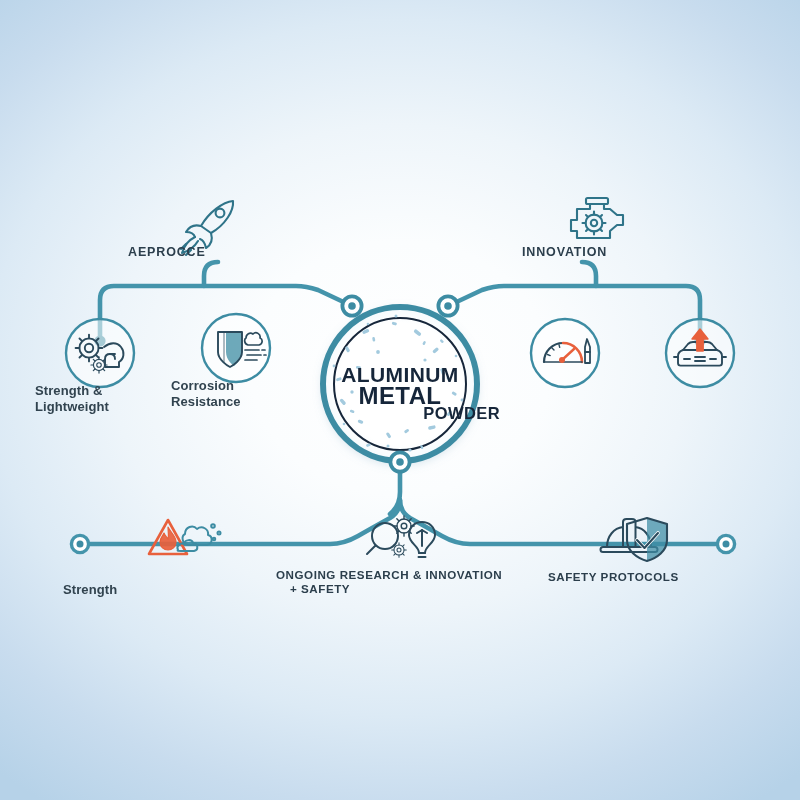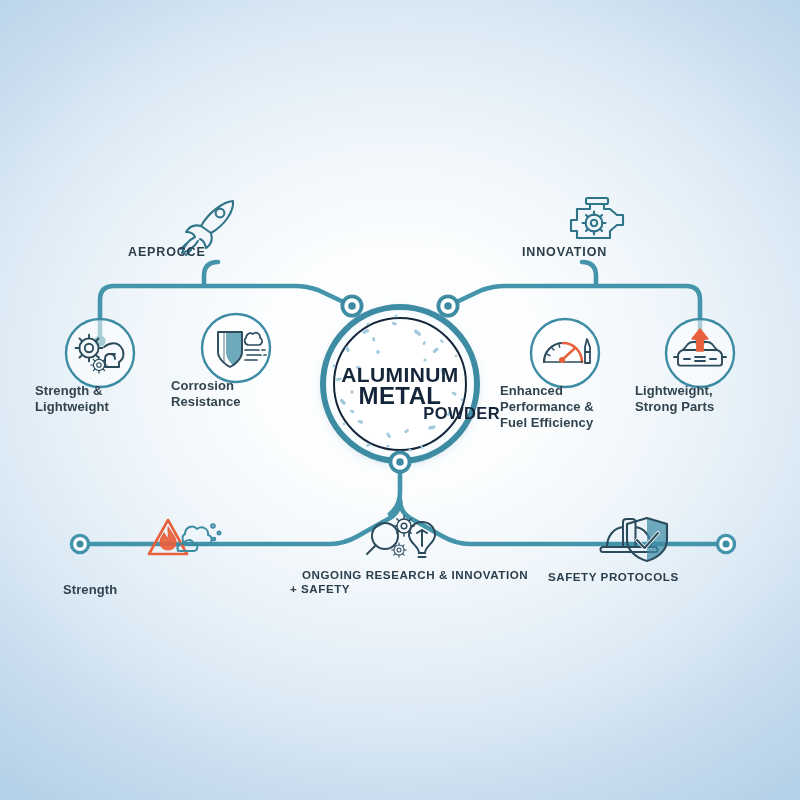--- a/index.html
+++ b/index.html
@@ -324,26 +324,21 @@
   <div class="hub-text hub-l2" style="top:383px;">METAL</div>
   <div class="hub-text hub-l3" style="top:404px;">POWDER</div>
 
   <div class="lbl lbl-cap" style="left:128px; top:245px; width:150px;">AEPROCCE</div>
   <div class="lbl lbl-cap" style="left:522px; top:245px; width:150px;">INNOVATION</div>
 
   <div class="lbl lbl-sub" style="left:35px; top:383px; width:130px;">Strength &amp;
 Lightweight</div>
   <div class="lbl lbl-sub" style="left:171px; top:378px; width:130px;">Corrosion
 Resistance</div>
-  <div class="lbl lbl-sub" style="left:500px; top:383px; width:130px;">Enhanced
-Performance &amp;
-Fuel Efficiency</div>
-  <div class="lbl lbl-sub" style="left:635px; top:383px; width:130px;">Lightweight,
-Strong Parts</div>
 
   <div class="lbl lbl-sub" style="left:63px; top:582px; width:210px; letter-spacing:0.1px;">Strength</div>
 
-  <div class="lbl lbl-bottom-title" style="left:302px; top:568px; width:230px;">ONGOING RESEARCH &amp; INNOVATION</div>
+  <div class="lbl lbl-bottom-title" style="left:276px; top:568px; width:230px;">ONGOING RESEARCH &amp; INNOVATION</div>
   <div class="lbl lbl-bottom-title" style="left:290px; top:582px; width:230px;">+ SAFETY</div>
 
   <div class="lbl lbl-bottom-title" style="left:548px; top:570px; width:175px;">SAFETY PROTOCOLS</div>
 
 </div>
 
 </body></html>

